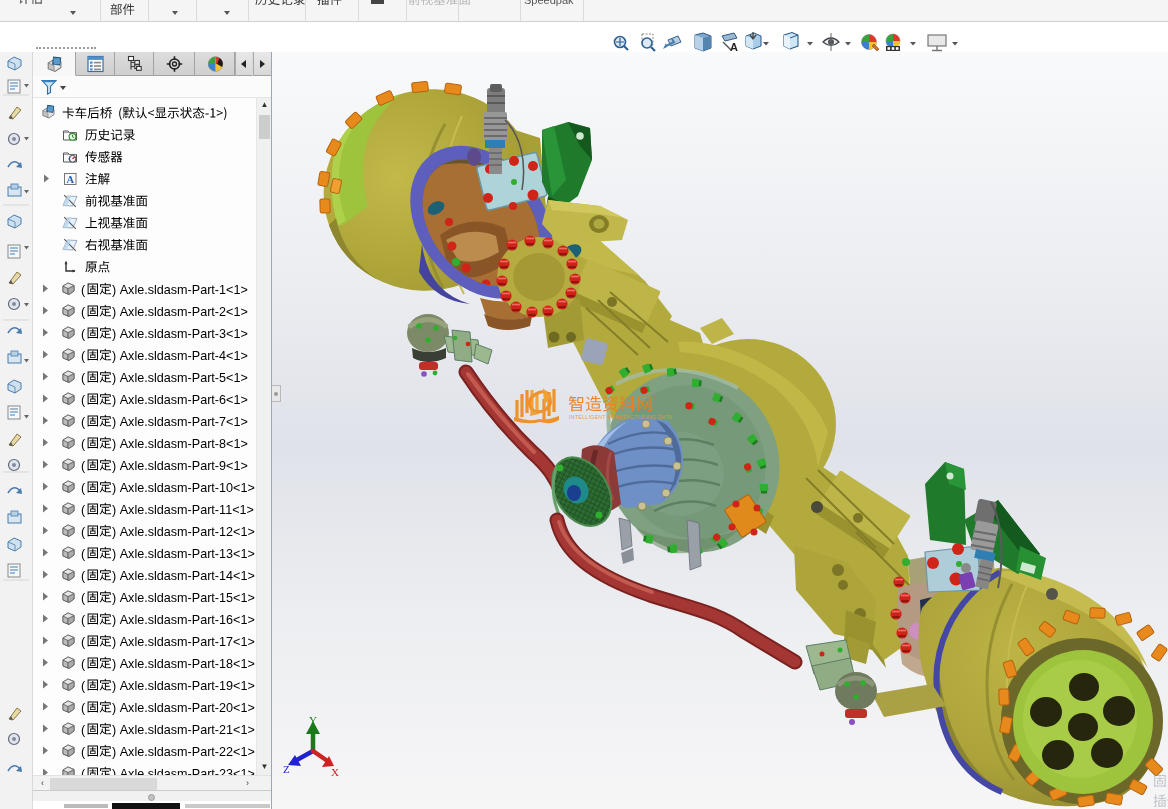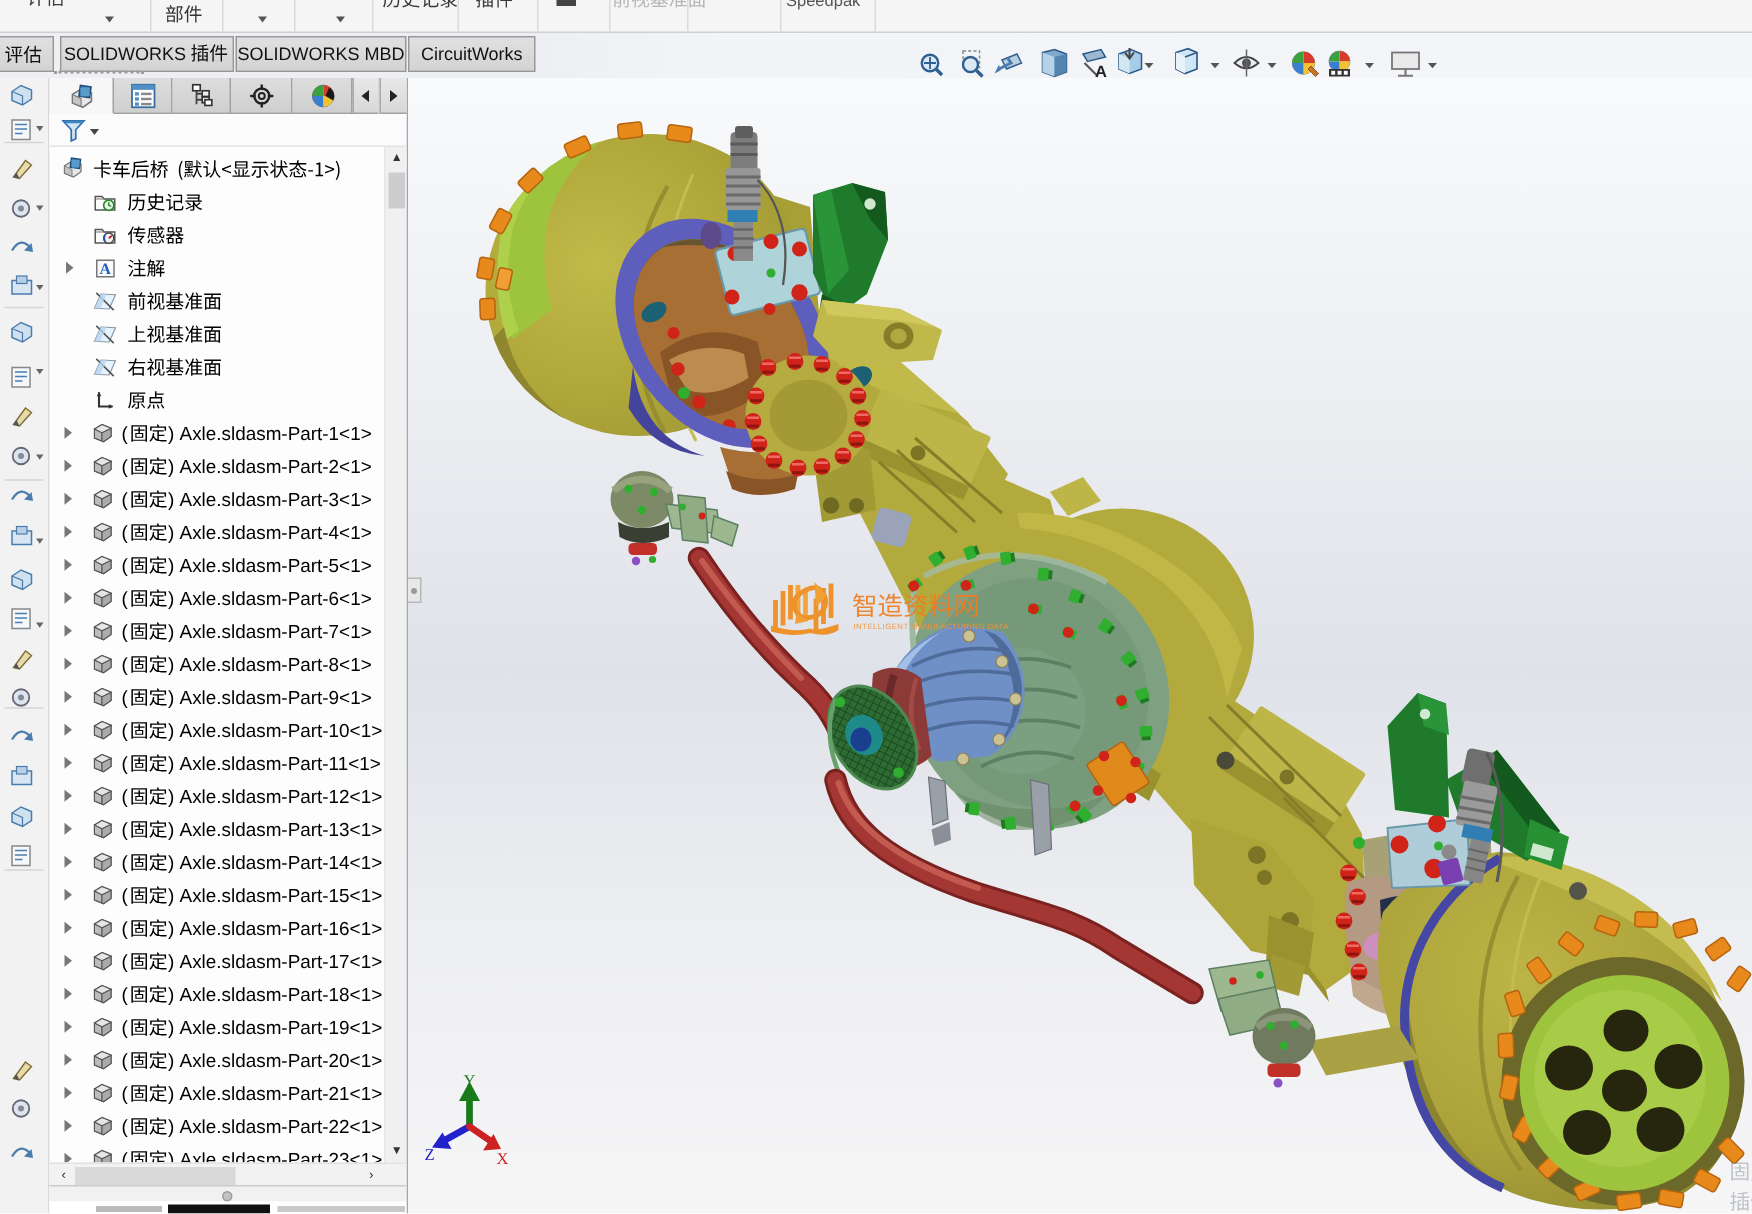--- a/index.html
+++ b/index.html
@@ -552,32 +552,20 @@
   <use href="#w_hist" fill="#3a3a3a" transform="translate(255,4)"></use>
   <use href="#w_plug" fill="#3a3a3a" transform="translate(317,4)"></use>
   <rect x="371" y="0" width="13" height="4" fill="#444"></rect>
   <use href="#w_front" fill="#b5b5b5" transform="translate(408,4)"></use>
   <text x="524" y="4" font-size="11" fill="#555" font-family="Liberation Sans">Speedpak</text>
   <use href="#w_eval" fill="#3a3a3a" transform="translate(18,3)"></use>
  </svg>
  <div class="tridown" style="left:70px;top:11px"></div>
  <div class="tridown" style="left:172px;top:11px"></div>
  <div class="tridown" style="left:224px;top:11px"></div>
-</div>
-<div class="abs" id="tabrow">
- <div class="cmdtab" style="left:-12px;width:48px">
-        <svg style="position:absolute;left:14px;top:5px" width="30" height="15">
-          <use href="#w_eval" fill="#111" transform="translate(0,11)"></use>
-        </svg>
-      </div>
- <div class="cmdtab" style="left:40px;width:116px">SOLIDWORKS&nbsp;<svg style="vertical-align:-3px" width="26" height="15">
-          <use href="#w_plug" fill="#111" transform="translate(0,12)"></use>
-        </svg></div>
- <div class="cmdtab" style="left:157px;width:114px">SOLIDWORKS MBD</div>
- <div class="cmdtab" style="left:272px;width:85px">CircuitWorks</div>
 </div>
 
 <svg class="abs" style="left:600px;top:30px" width="380" height="28" viewBox="600 28 380 28">
 
 <g stroke="#2d5f8f" fill="none" stroke-width="1.6">
  <circle cx="620" cy="40" r="5.5" fill="#dce9f5"></circle>
  <path d="M624,44 L628,48" stroke-width="2.2"></path>
  <path d="M620,36 L620,44 M616,40 L624,40" stroke-width="1.2"></path>
 </g>
 <g stroke="#2d5f8f" fill="none" stroke-width="1.6">

